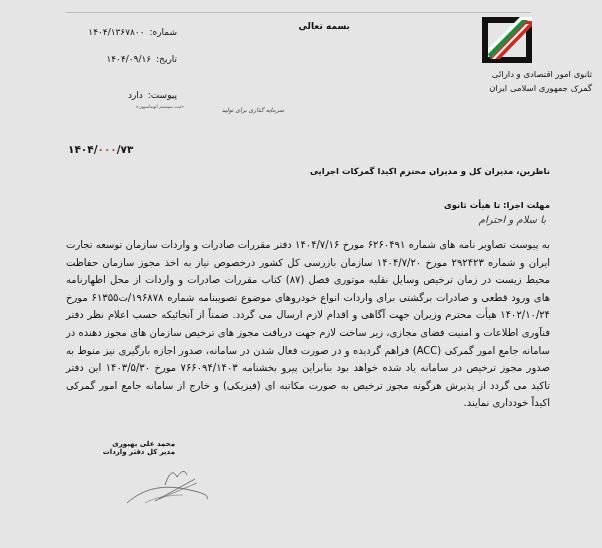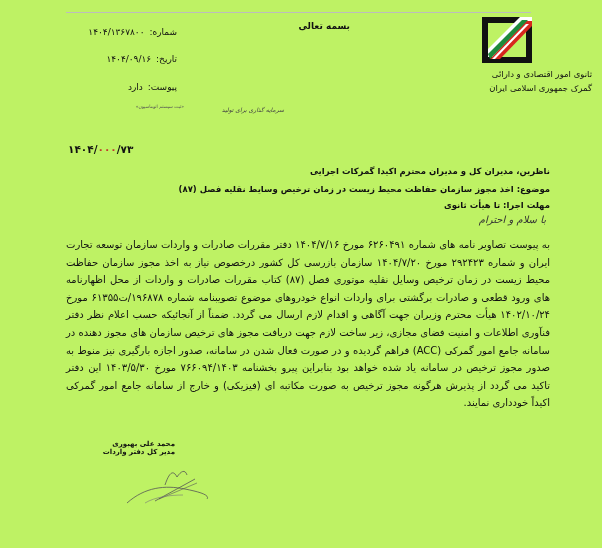--- a/index.html
+++ b/index.html
@@ -1,28 +1,28 @@
 <!DOCTYPE html>
 <html><head>
 <meta charset="utf-8">
 <style>
   html, body { margin:0; padding:0; background:#ffffff; }
   body { width:602px; height:548px; position:relative; overflow:hidden; font-family:"DejaVu Sans", sans-serif; color:#111; }
-  .page { position:absolute; left:0; top:0; width:602px; height:548px; background:#bef264; }
+  .page { position:absolute; left:0; top:0; width:602px; height:548px; background:#e5e5e5; }
   .top-rule { position:absolute; left:66px; top:12px; width:465px; height:1px; background:#bdbdbd; }
   .bismillah { position:absolute; right:252px; top:21px; font-size:9px; font-weight:bold; direction:rtl; }
   .logo { position:absolute; left:482px; top:17px; width:50px; height:46px; }
   .org { position:absolute; right:10px; direction:rtl; font-size:8.5px; text-align:right; white-space:nowrap; width:130px; }
   .org.l1 { top:69px; }
   .org.l2 { top:83px; }
   .meta { position:absolute; direction:rtl; font-size:9px; white-space:nowrap; }
   .meta .lbl { margin-left:2px; }
   .meta.m1 { right:425px; top:27px; }
   .meta.m2 { right:425px; top:54px; }
-  .meta.m3 { right:425px; top:82px; }
+  .meta.m3 { right:425px; top:90px; }
   .meta .val { font-family:"DejaVu Sans", sans-serif;text-align:center; }
   .tagline { position:absolute; right:418px; top:104px; font-size:4.5px; color:#555; direction:rtl; white-space:nowrap; }
   .slogan { position:absolute; right:318px; top:106px; font-size:6px; color:#444; direction:rtl; white-space:nowrap; font-style:italic; }
   .refno { position:absolute; left:68px; top:143px; font-size:10.5px; font-weight:bold; direction:ltr; white-space:nowrap; letter-spacing:0.5px; }
   .refno .mid { color:#c0392b; }
   .head { position:absolute; right:52px; direction:rtl; font-size:8.5px; font-weight:bold; white-space:nowrap; text-align:right; }
   .head.h1 { top:166px; }
   .head.h2 { top:184px; }
   .head.h3 { top:200px; }
   .salutation { position:absolute; right:56px; top:214px; font-size:10px; font-style:italic; color:#333; direction:rtl; }
@@ -65,21 +65,20 @@
   </div>
 
   <div class="tagline">«ثبت سیستم اتوماسیون»</div>
   <div class="slogan">سرمایه گذاری برای تولید</div>
 
   <div class="refno">
     <span>۱۴۰۴/</span><span class="mid">۰۰۰</span><span>/۷۳</span>
   </div>
 
   <div class="head h1">ناظرین، مدیران کل و مدیران محترم اکیدا گمرکات اجرایی</div>
-  <div class="head h2">موضوع: اخذ مجوز سازمان حفاظت محیط زیست در زمان ترخیص وسایط نقلیه فصل (۸۷)</div>
   <div class="head h3">مهلت اجرا: تا هیأت ثانوی</div>
 
   <div class="salutation">با سلام و احترام</div>
 
   <div class="body-text">
     <p>به پیوست تصاویر نامه های شماره ۶۲۶۰۴۹۱ مورخ ۱۴۰۴/۷/۱۶ دفتر مقررات صادرات و واردات سازمان توسعه تجارت ایران و شماره ۲۹۲۴۲۳ مورخ ۱۴۰۴/۷/۲۰ سازمان بازرسی کل کشور درخصوص نیاز به اخذ مجوز سازمان حفاظت محیط زیست در زمان ترخیص وسایل نقلیه موتوری فصل (۸۷) کتاب مقررات صادرات و واردات از محل اظهارنامه های ورود قطعی و صادرات برگشتی برای واردات انواع خودروهای موضوع تصویبنامه شماره ۱۹۶۸۷۸/ت۶۱۳۵۵ مورخ ۱۴۰۲/۱۰/۲۴ هیأت محترم وزیران جهت آگاهی و اقدام لازم ارسال می گردد. ضمناً از آنجائیکه حسب اعلام نظر دفتر فنآوری اطلاعات و امنیت فضای مجازی، زیر ساخت لازم جهت دریافت مجوز های ترخیص سازمان های مجوز دهنده در سامانه جامع امور گمرکی (ACC) فراهم گردیده و در صورت فعال شدن در سامانه، صدور اجازه بارگیری نیز منوط به صدور مجوز ترخیص در سامانه یاد شده خواهد بود بنابراین پیرو بخشنامه ۷۶۶۰۹۴/۱۴۰۳ مورخ ۱۴۰۳/۵/۳۰ این دفتر تاکید می گردد از پذیرش هرگونه مجوز ترخیص به صورت مکاتبه ای (فیزیکی) و خارج از سامانه جامع امور گمرکی اکیداً خودداری نمایند.</p>
   </div>
 
   <div class="sig-block">
     <span class="sig-name">محمد علی بهبوری</span>

